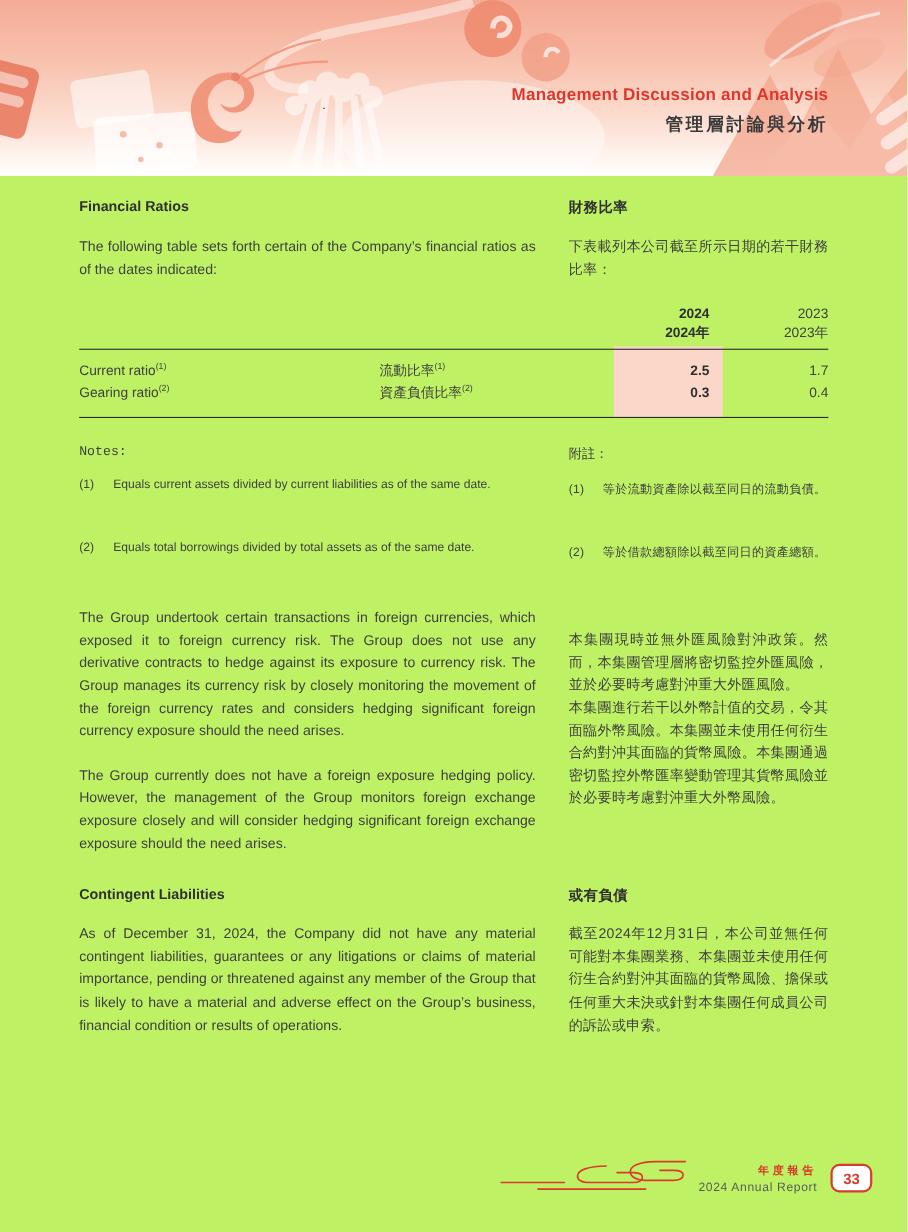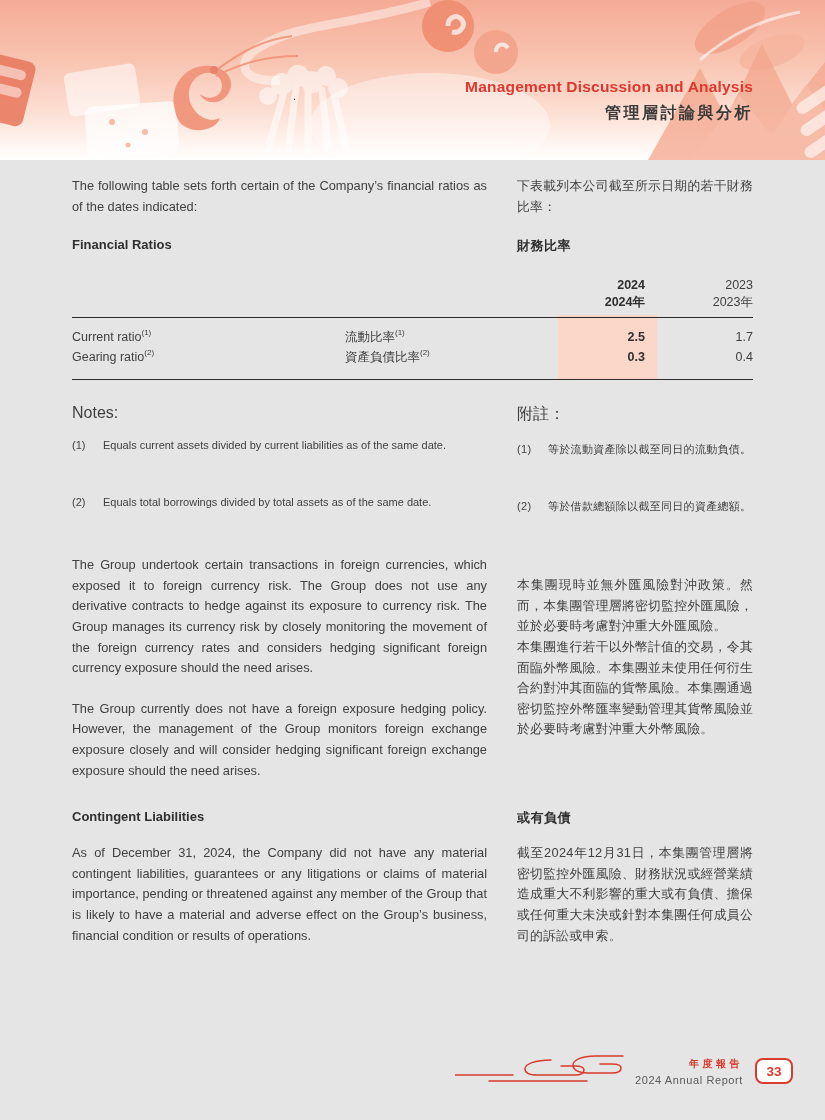--- a/index.html
+++ b/index.html
@@ -1,18 +1,18 @@
 <!DOCTYPE html>
 <html><head>
 <meta charset="utf-8">
 <style>
   * { margin:0; padding:0; box-sizing:border-box; }
   html,body { background:#ffffff; }
   body { font-family:"Liberation Sans","DejaVu Sans",sans-serif; color:#3f3f3f; }
-  .page { position:relative; width:825px; height:1120px; background:#e5e5e5; overflow:hidden; margin:0 auto; }
+  .page { position:relative; width:825px; height:1120px; background:#bef264; overflow:hidden; margin:0 auto; }
 
   
   .banner { position:relative; width:825px; height:160px;
     background:linear-gradient(180deg,#f5ab96 0%,#f8c2ae 35%,#fcdfd3 70%,#fff7f3 92%,#ffffff 100%); }
   .banner svg.deco { position:absolute; inset:0; }
   .banner-titles { position:absolute; top:78px; right:72px; text-align:right; }
   .title-en { font-size:15.5px; font-weight:bold; color:#e0372c; letter-spacing:.2px; }
   .title-zh { margin-top:7px; font-size:16px; font-weight:bold; color:#3a3a3a; letter-spacing:2.5px; }
   .stray-mark { position:absolute; left:293px; top:90px; font-size:11px; color:#1a1a1a; }
 
@@ -42,21 +42,21 @@
   .rule.bottom { margin-top:5px; }
   .t-body { position:relative; padding:9px 0 7px; }
   .t-row { display:grid; grid-template-columns:273px 213px 99px 96px; line-height:20px; }
   .t-label { color:#3f3f3f; }
   .t-val { text-align:right; }
   .t-val.pink { padding-right:12px; font-weight:bold; color:#2f2f2f; }
   sup.fn { font-size:8px; vertical-align:6px; line-height:0; }
 
   
   .notes { margin-top:24px; }
-  .note-head { font-size:16px; color:#3f3f3f; }
+  .note-head { font-size:12px; color:#3f3f3f;font-family:Liberation Mono, monospace; }
   .note-item { display:grid; grid-template-columns:31px 1fr; font-size:11px; line-height:16px; margin-top:15px; min-height:42px; align-items:start; }
   .note-item.zh { line-height:19.5px; min-height:42px; letter-spacing:.3px; text-align:justify; }
 
   
   .footer { position:absolute; right:32px; bottom:26px; display:flex; align-items:center; }
   .cloud-swirl { margin-right:10px; margin-top:6px; }
   .footer-text { text-align:right; margin-right:12px; }
   .ft-zh { font-size:10px; font-weight:bold; color:#d93b2c; letter-spacing:3.5px; }
   .ft-en { margin-top:3px; font-size:11px; color:#595a5c; letter-spacing:.6px; }
   .page-badge { width:38px; height:26px; border:2px solid #d93b2c; border-radius:8px;
@@ -135,36 +135,36 @@
     </svg>
     <div class="banner-titles">
       <div class="title-en">Management Discussion and Analysis</div>
       <div class="title-zh">管理層討論與分析</div>
     </div>
     <span class="stray-mark">.</span>
   </div>
 
   <div class="content">
 
+    <div class="row mt-head">
+      <div class="col-en">
+          <h3 class="sec">Financial Ratios</h3>
+        </div>
+      <div class="gap"></div>
+      <div class="col-zh">
+          <h3 class="sec zh">財務比率</h3>
+        </div>
+    </div>
     <div class="row mt-para">
       <div class="col-en">
           <p class="body">The following table sets forth certain of the Company’s financial ratios as of the dates indicated:</p>
         </div>
       <div class="gap"></div>
       <div class="col-zh">
           <p class="body zh">下表載列本公司截至所示日期的若干財務比率：</p>
-        </div>
-    </div>
-    <div class="row mt-head">
-      <div class="col-en">
-          <h3 class="sec">Financial Ratios</h3>
-        </div>
-      <div class="gap"></div>
-      <div class="col-zh">
-          <h3 class="sec zh">財務比率</h3>
         </div>
     </div>
 
     <div class="fin-table">
       <div class="pink-col"></div>
 
 
       <div class="t-grid year-row">
         <div></div>
           <div></div>
@@ -244,21 +244,21 @@
       <div class="col-zh">
           <h3 class="sec zh">或有負債</h3>
         </div>
     </div>
     <div class="row mt-para">
       <div class="col-en">
           <p class="body">As of December 31, 2024, the Company did not have any material contingent liabilities, guarantees or any litigations or claims of material importance, pending or threatened against any member of the Group that is likely to have a material and adverse effect on the Group’s business, financial condition or results of operations.</p>
         </div>
       <div class="gap"></div>
       <div class="col-zh">
-          <p class="body zh">截至2024年12月31日，本集團管理層將密切監控外匯風險、財務狀況或經營業績造成重大不利影響的重大或有負債、擔保或任何重大未決或針對本集團任何成員公司的訴訟或申索。</p>
+          <p class="body zh">截至2024年12月31日，本公司並無任何可能對本集團業務、本集團並未使用任何衍生合約對沖其面臨的貨幣風險、擔保或任何重大未決或針對本集團任何成員公司的訴訟或申索。</p>
         </div>
     </div>
 
   </div>
 
   <div class="footer">
     <svg class="cloud-swirl" width="170" height="40" viewBox="0 0 170 40">
       <g fill="none" stroke="#d93b2c" stroke-width="1.5" stroke-linecap="round">
         <path d="M0 21 L58 21"></path>
         <path d="M96 6 C80 6 70 10 70 15 C70 19 75 21 82 21 L120 21 C126 21 129 19 129 16 C129 13 125 12 120 12 L106 12"></path>

